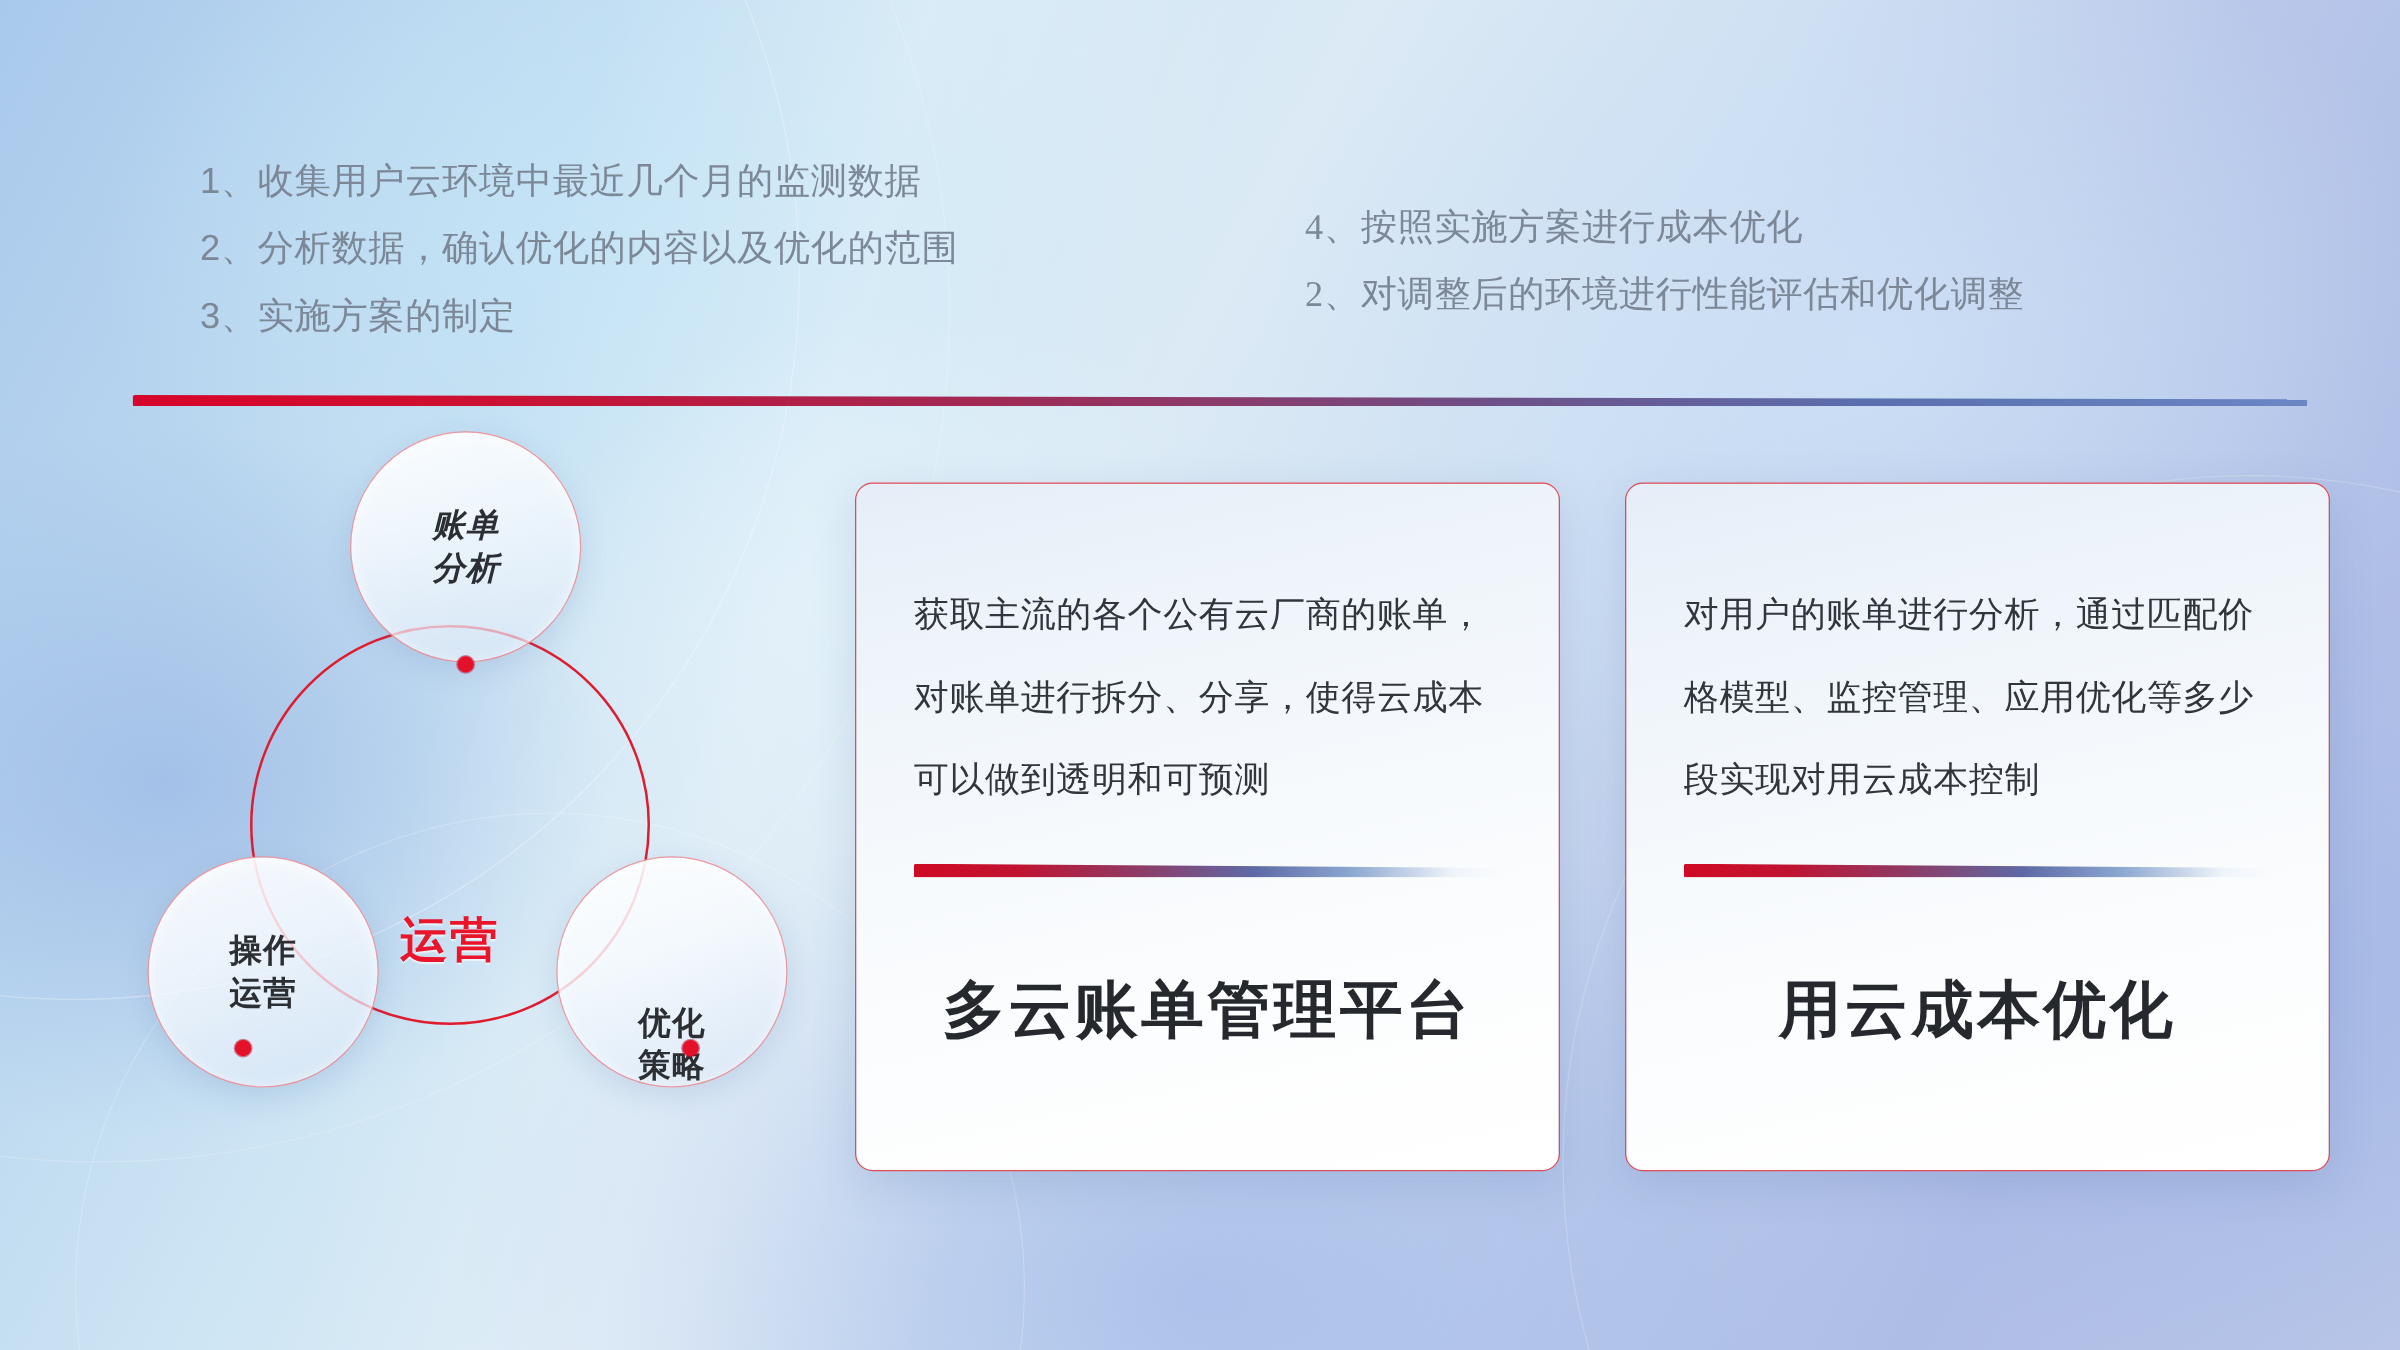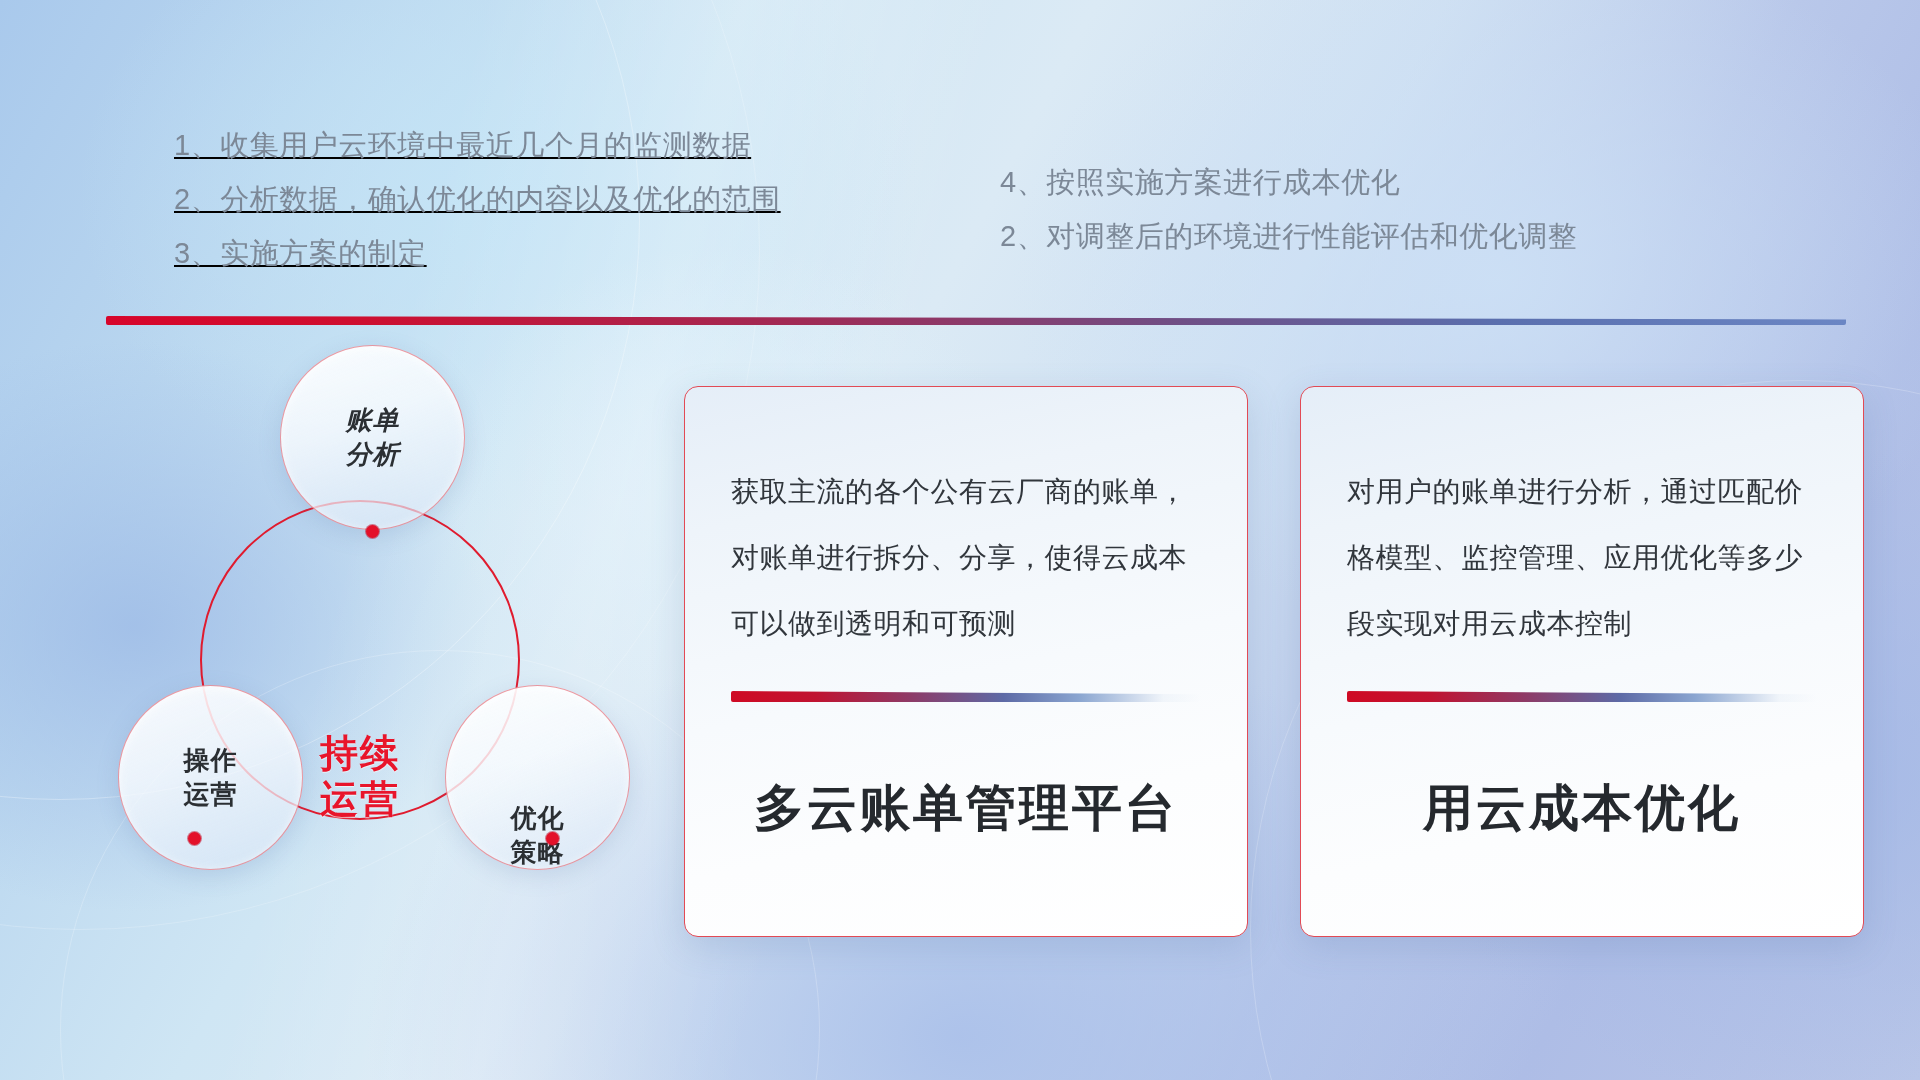--- a/index.html
+++ b/index.html
@@ -51,22 +51,22 @@
     border:1px solid rgba(255,255,255,.30);
   }
   .bg-arc.a1 { left:-520px; top:-360px; width:1160px; height:1160px; }
   .bg-arc.a2 { left:-600px; top:-430px; width:1360px; height:1360px; border-color:rgba(255,255,255,.20); }
   .bg-arc.a3 { right:-430px; top:380px;  width:1100px; height:1100px; border-color:rgba(255,255,255,.22); }
   .bg-arc.a4 { left:60px;   top:650px;   width:760px;  height:760px;  border-color:rgba(255,255,255,.22); }
 
   
   #steps { position:absolute; left:0; top:0; width:1920px; height:300px; }
   .step-col { position:absolute; }
-  .step-col.left  { left:174px; top:118px;text-decoration:underline; }
-  .step-col.right { left:1000px; top:155px; }
+  .step-col.left  { left:160px; top:118px; }
+  .step-col.right { left:1044px; top:155px;font-family:Liberation Serif, serif; }
   .step-line {
     font-size:29px;
     line-height:54px;
     color:#7c8897;
     white-space:nowrap;
     letter-spacing:.5px;
   }
 
   
   #header-rule {
@@ -185,21 +185,20 @@
 </div>
 
 <div id="header-rule">
   <div class="bar"></div>
 </div>
 
 <div id="venn">
   <div class="ring center"></div>
 
   <div class="center-label">
-    <div>持续</div>
     <div>运营</div>
   </div>
 
   <div class="bubble top">
     <div class="bubble-label">
       <div>账单</div>
       <div>分析</div>
     </div>
   </div>
 

